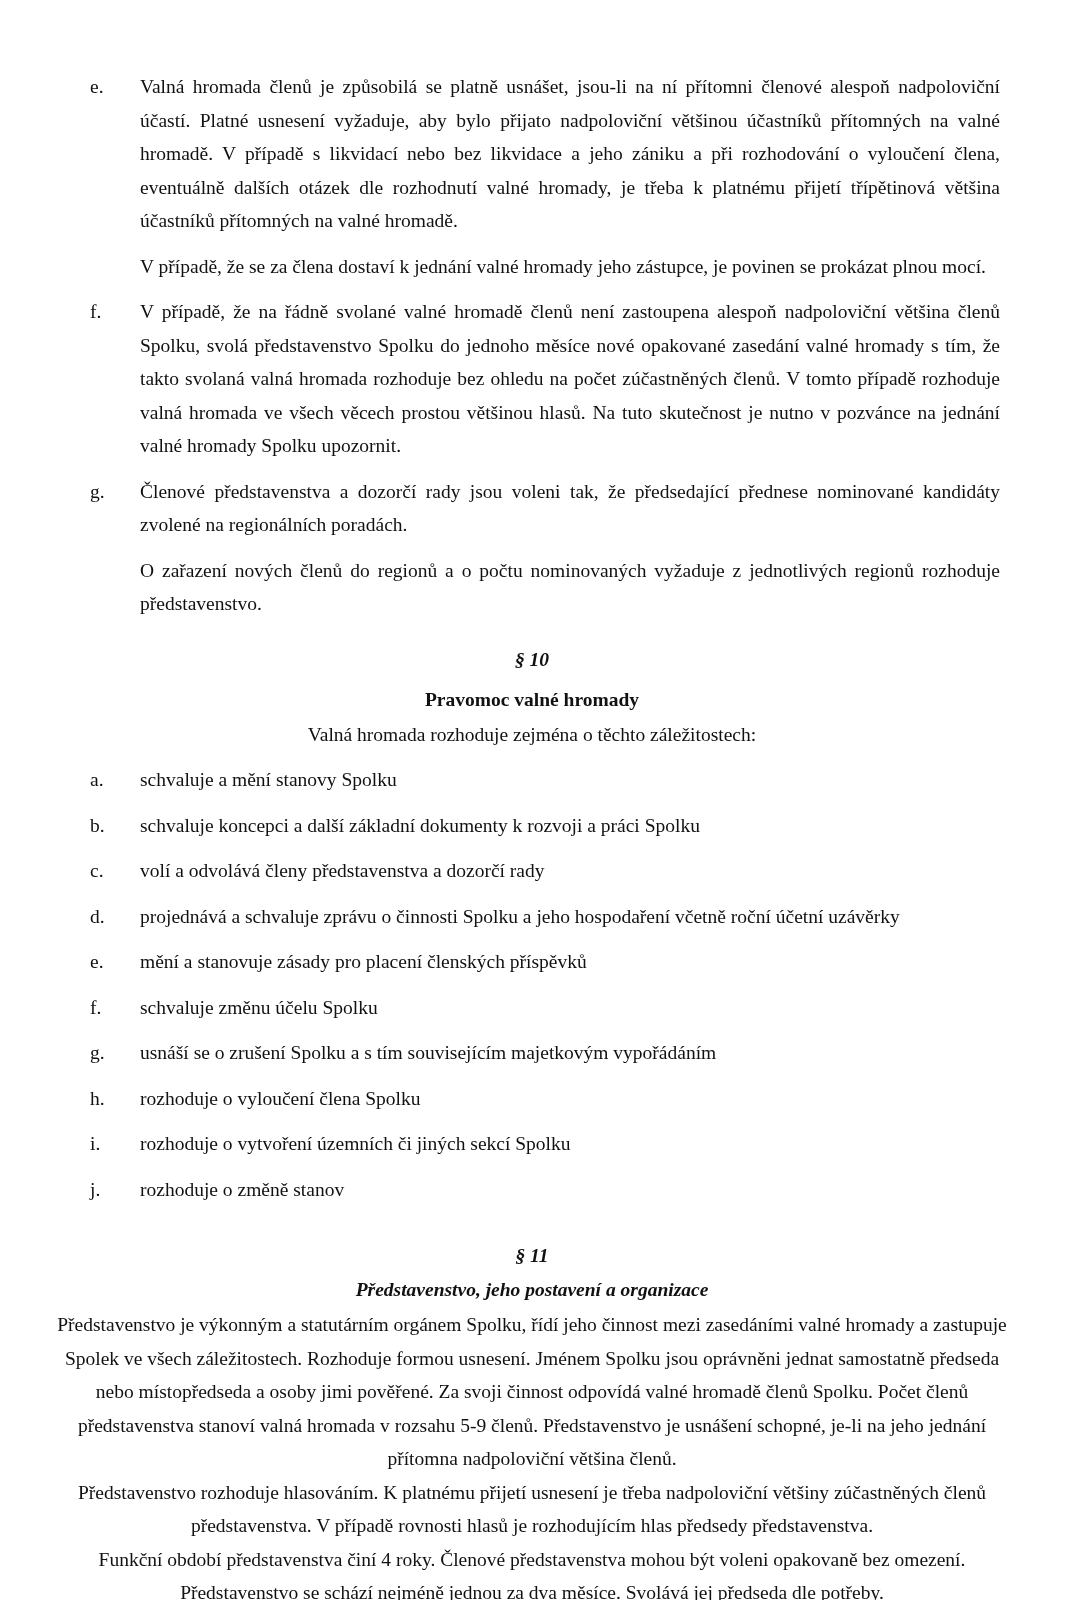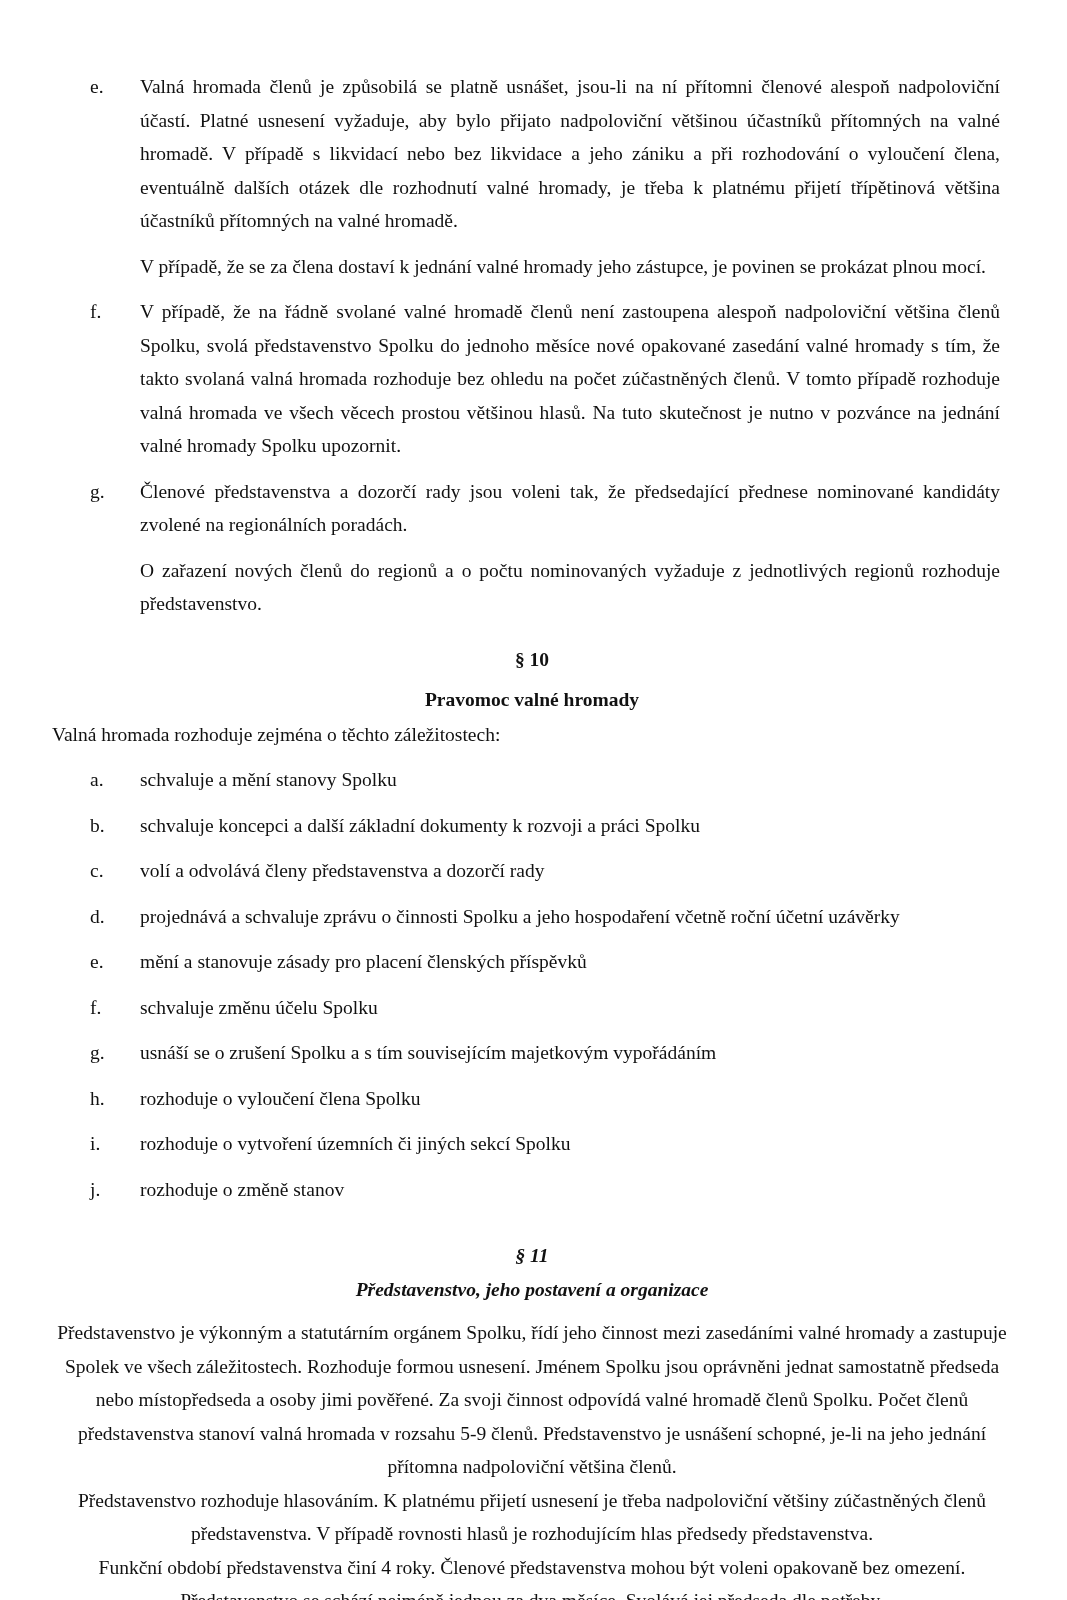--- a/index.html
+++ b/index.html
@@ -41,26 +41,27 @@
   .abc .li {
     margin-bottom: 3.5px;
   }
   
   .section-head {
     text-align: center;
     font-weight: bold;
   }
   .section-head div { margin: 0; }
   .head10 { margin-top: 22px; }
-  .head10 .sec-num { margin-bottom: 7px; }
+  .head10 .sec-num { margin-bottom: 7px; font-style: italic; }
   .head10 .sec-title { margin-bottom: 1px; font-family: Liberation Serif, serif; }
   .head11 { margin-top: 33px; font-style: italic; }
-  .head11 .sec-title { margin-bottom: 10px; }
+  .head11 .sec-title { margin-bottom: 2px; }
   .intro {
     margin: 0 0 9px 0;
+    text-align: center;
   }
   .paras p {
     margin: 0;
     text-align: center;
   }
 </style>
 </head>
 <body>
 
 <div class="page">

